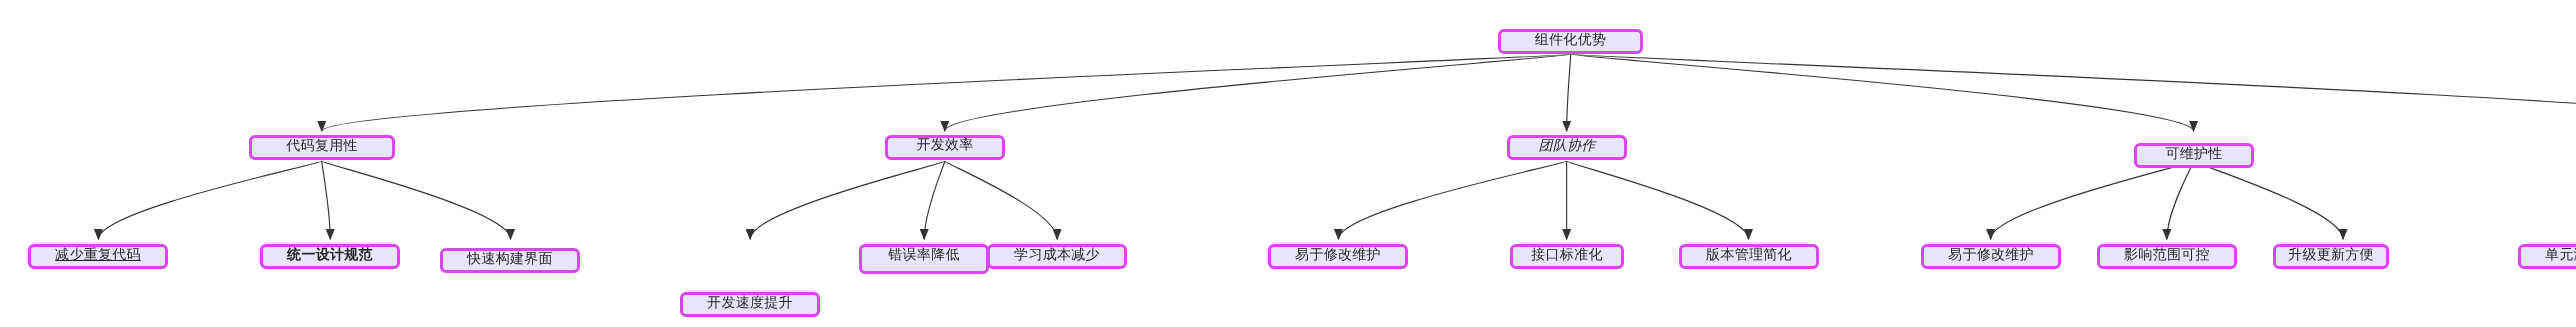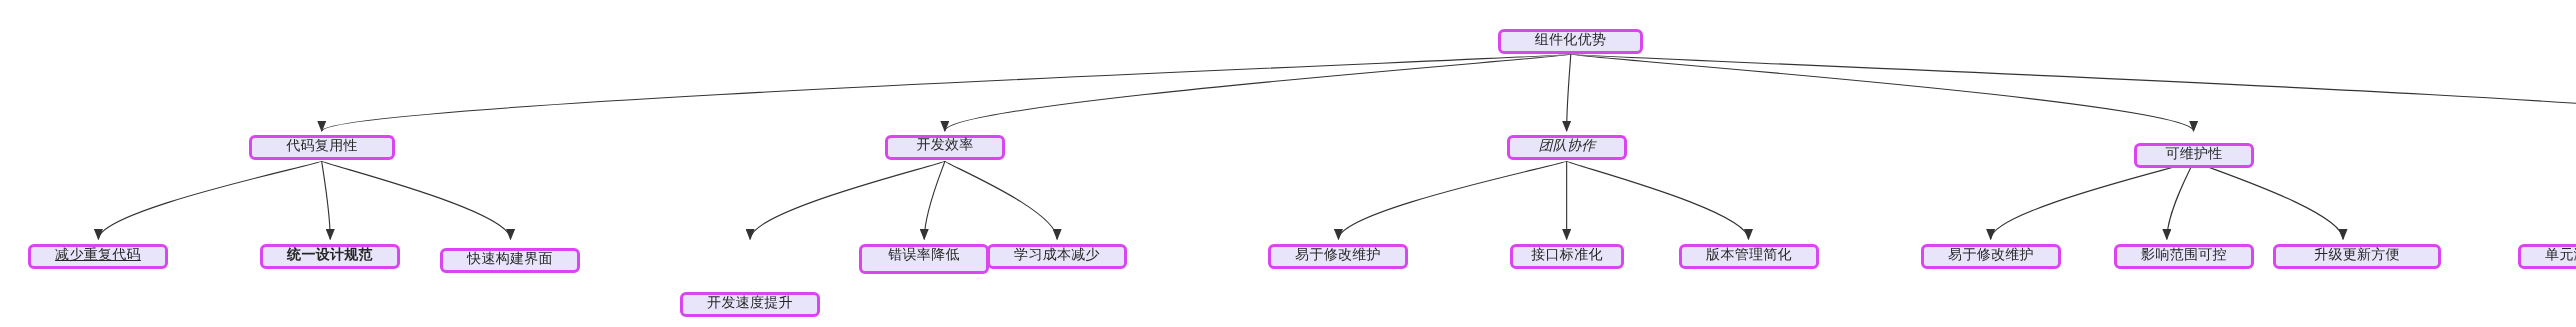--- a/index.html
+++ b/index.html
@@ -121,24 +121,24 @@
       </div>
       <div class="node node-level-3" style="left: 1679px; top: 244px; width: 140px; height: 25px;">
         <span class="node-label">版本管理简化</span>
       </div>
       <div class="node node-level-2" style="left: 2134px; top: 135px; width: 120px; height: 25px; margin-top: 8px;">
         <span class="node-label">可维护性</span>
       </div>
       <div class="node node-level-3" style="left: 1921px; top: 244px; width: 140px; height: 25px;">
         <span class="node-label">易于修改维护</span>
       </div>
-      <div class="node node-level-3" style="left: 2097px; top: 244px; width: 140px; height: 25px; margin-left: 17px;">
+      <div class="node node-level-3" style="left: 2097px; top: 244px; width: 140px; height: 25px;">
         <span class="node-label">影响范围可控</span>
       </div>
-      <div class="node node-level-3" style="left: 2273px; top: 244px; width: 168px; height: 25px;">
+      <div class="node node-level-3" style="left: 2273px; top: 244px; width: 116px; height: 25px;">
         <span class="node-label">升级更新方便</span>
       </div>
       <div class="node node-level-3" style="left: 2518px; top: 244px; width: 140px; height: 25px;">
         <span class="node-label">单元测试覆盖</span>
       </div>
     </div>
 
 </div>
 
 

